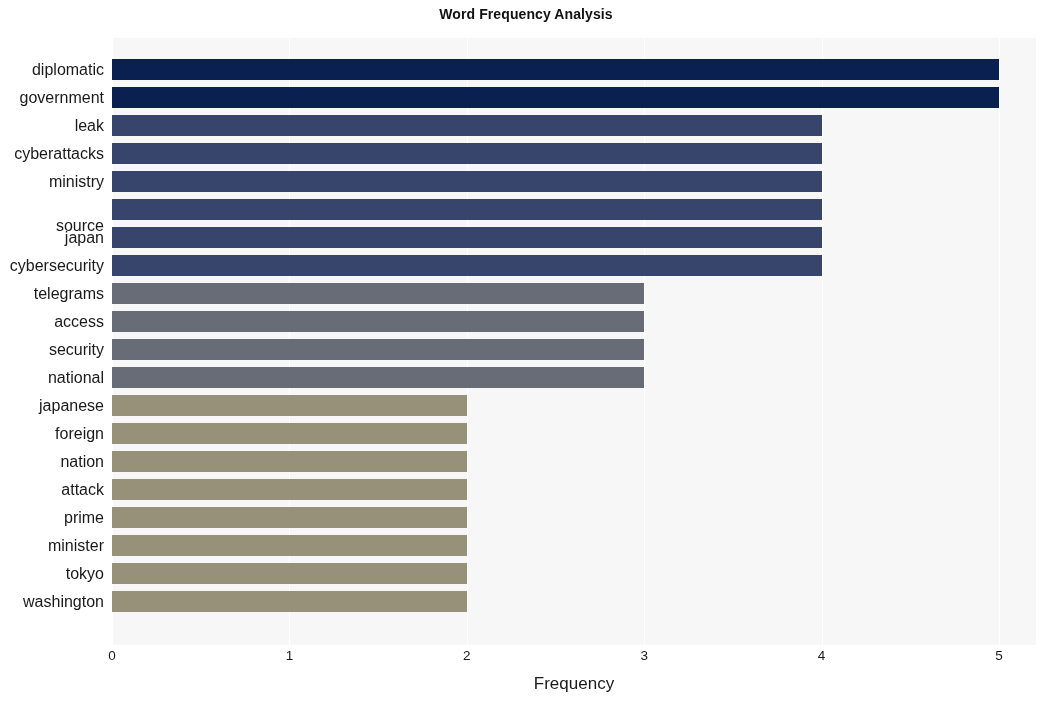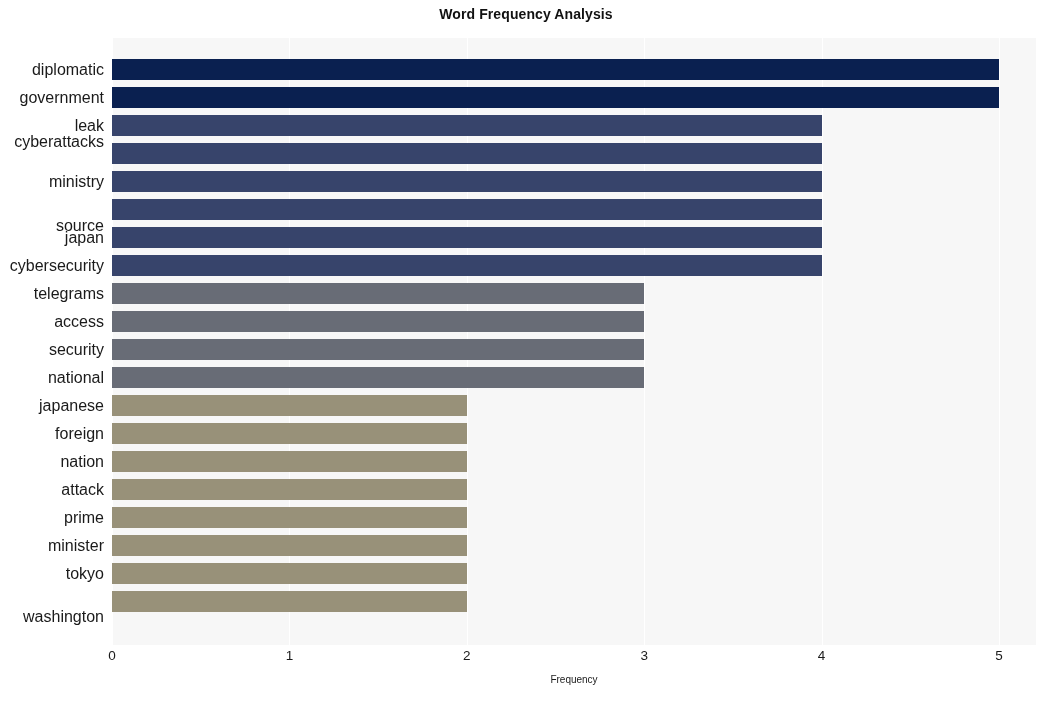--- a/index.html
+++ b/index.html
@@ -101,21 +101,21 @@
     font-size: 13.5px;
     color: #1a1a1a;
     white-space: nowrap;
   }
   #x-axis-label {
     position: absolute;
     left: 112px;
     top: 674px;
     width: 924px;
     text-align: center;
-    font-size: 10px;
+    font-size: 17px;
     color: #1a1a1a;
   }
 </style>
 </head>
 <body>
 
 <div id="figure">
 
   <div id="chart-title">Word Frequency Analysis</div>
 
@@ -189,37 +189,37 @@
         <div class="bar-row" style="top: 553px; width: 924px;">
           <div class="bar" title="washington: 2" style="width: 354.8px; background: rgb(152, 145, 121);"></div>
         </div>
       </div>
   </div>
 
   <div id="y-axis">
       <div class="y-label" style="top: 21px;">diplomatic</div>
       <div class="y-label" style="top: 49px;">government</div>
       <div class="y-label" style="top: 77px;">leak</div>
-      <div class="y-label" style="top: 93px;">cyberattacks</div>
+      <div class="y-label" style="top: 105px;">cyberattacks</div>
       <div class="y-label" style="top: 133px;">ministry</div>
       <div class="y-label" style="top: 177px; padding-left: 27px;">source</div>
       <div class="y-label" style="top: 189px; margin-left: 36px;">japan</div>
       <div class="y-label" style="top: 217px;">cybersecurity</div>
       <div class="y-label" style="top: 245px;">telegrams</div>
       <div class="y-label" style="top: 273px;">access</div>
       <div class="y-label" style="top: 301px;">security</div>
       <div class="y-label" style="top: 329px;">national</div>
       <div class="y-label" style="top: 357px;">japanese</div>
       <div class="y-label" style="top: 385px;">foreign</div>
       <div class="y-label" style="top: 413px;">nation</div>
       <div class="y-label" style="top: 441px;">attack</div>
       <div class="y-label" style="top: 469px;">prime</div>
       <div class="y-label" style="top: 497px;">minister</div>
       <div class="y-label" style="top: 525px;">tokyo</div>
-      <div class="y-label" style="top: 568px;">washington</div>
+      <div class="y-label" style="top: 553px;">washington</div>
     </div>
 
   <div id="x-axis">
       <div class="x-tick" style="left: 0px;">0</div>
       <div class="x-tick" style="left: 177.4px;">1</div>
       <div class="x-tick" style="left: 354.8px;">2</div>
       <div class="x-tick" style="left: 532.2px;">3</div>
       <div class="x-tick" style="left: 709.6px;">4</div>
       <div class="x-tick" style="left: 887px;">5</div>
     </div>

